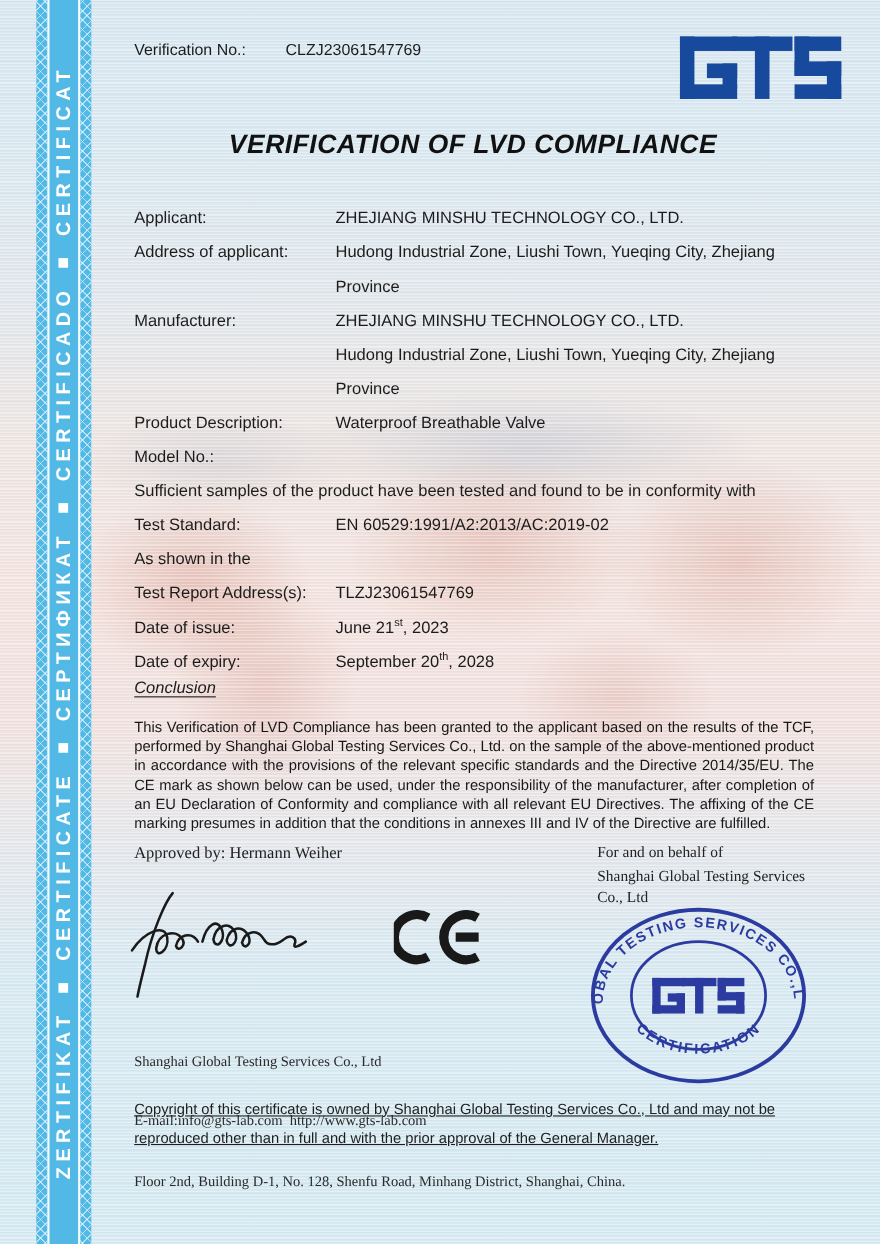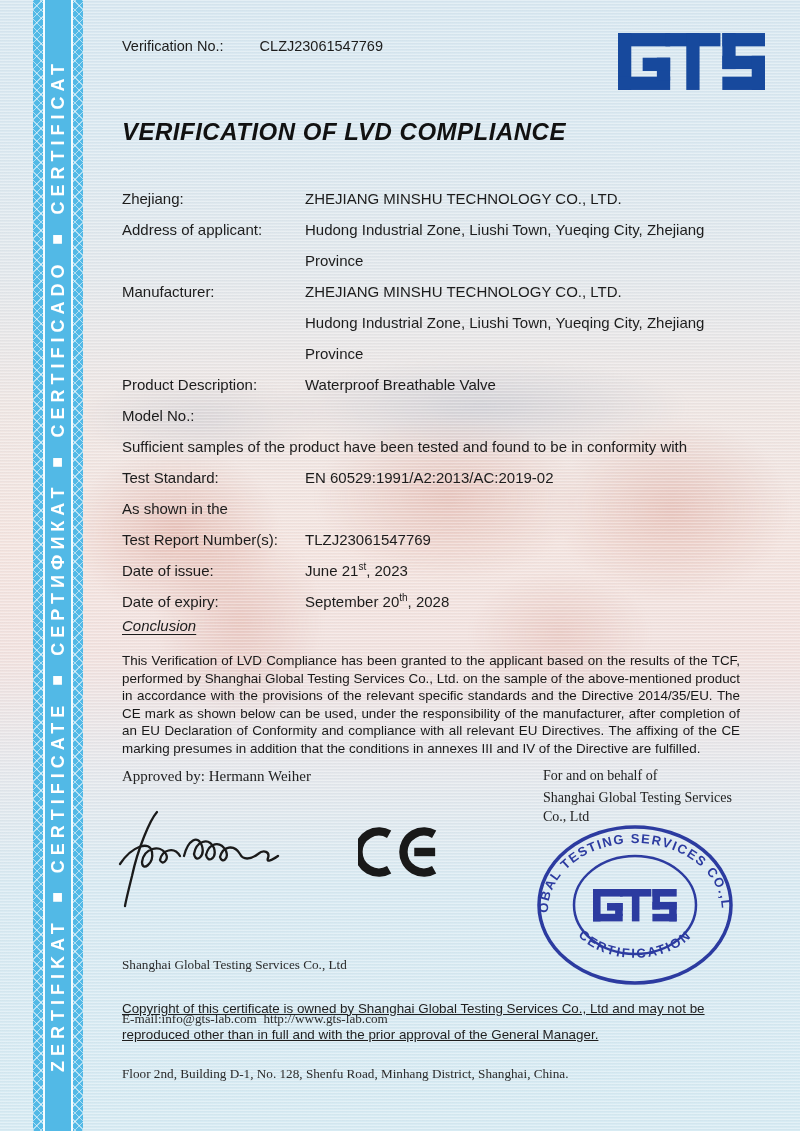--- a/index.html
+++ b/index.html
@@ -58,21 +58,21 @@
   }
 
   .verification-row { position:absolute; left:122px; top:38px; font-size:14.5px; }
   .verification-row .vlabel { display:inline-block; }
   .verification-row .vvalue { display:inline-block; margin-left:32px; }
 
   .gts-logo { position:absolute; left:618px; top:33px; color:#17499d; }
 
   .doc-title {
     position:absolute; left:122px; top:118px; width:616px;
-    text-align:left; font-size:24px; font-weight:bold; font-style:italic;
+    text-align:center; font-size:24px; font-weight:bold; font-style:italic;
     letter-spacing:.5px; color:#111;
   }
 
   .fields {
     position:absolute; left:122px; top:183px; width:616px;
     display:grid; grid-template-columns:183px 433px;
     font-size:15px; line-height:31px;
   }
   .fields .full { grid-column:1 / -1; }
   sup { font-size:10px; vertical-align:super; line-height:0; }
@@ -139,21 +139,21 @@
     <span class="vvalue">CLZJ23061547769</span>
   </div>
 
   <svg class="gts-logo" width="147" height="57" viewBox="0 0 155 60">
     <use href="#gts-glyph"></use>
   </svg>
 
   <div class="doc-title">VERIFICATION OF LVD COMPLIANCE</div>
 
   <div class="fields">
-    <div>Zhejiang:</div>
+    <div>Applicant:</div>
     <div>ZHEJIANG MINSHU TECHNOLOGY CO., LTD.</div>
 
     <div>Address of applicant:</div>
     <div>Hudong Industrial Zone, Liushi Town, Yueqing City, Zhejiang Province</div>
 
     <div>Manufacturer:</div>
     <div>
       <div>ZHEJIANG MINSHU TECHNOLOGY CO., LTD.</div>
       <div>Hudong Industrial Zone, Liushi Town, Yueqing City, Zhejiang Province</div>
     </div>
@@ -163,21 +163,21 @@
 
     <div>Model No.:</div>
 
     <div class="full">Sufficient samples of the product have been tested and found to be in conformity with</div>
 
     <div>Test Standard:</div>
     <div>EN 60529:1991/A2:2013/AC:2019-02</div>
 
     <div class="full">As shown in the</div>
 
-    <div>Test Report Number(s):</div>
+    <div>Test Report Address(s):</div>
     <div>TLZJ23061547769</div>
 
     <div>Date of issue:</div>
     <div><span>June 21</span><sup>st</sup><span>, 2023</span></div>
 
     <div>Date of expiry:</div>
     <div><span>September 20</span><sup>th</sup><span>, 2028</span></div>
   </div>
 
   <div class="conclusion-heading">Conclusion</div>

